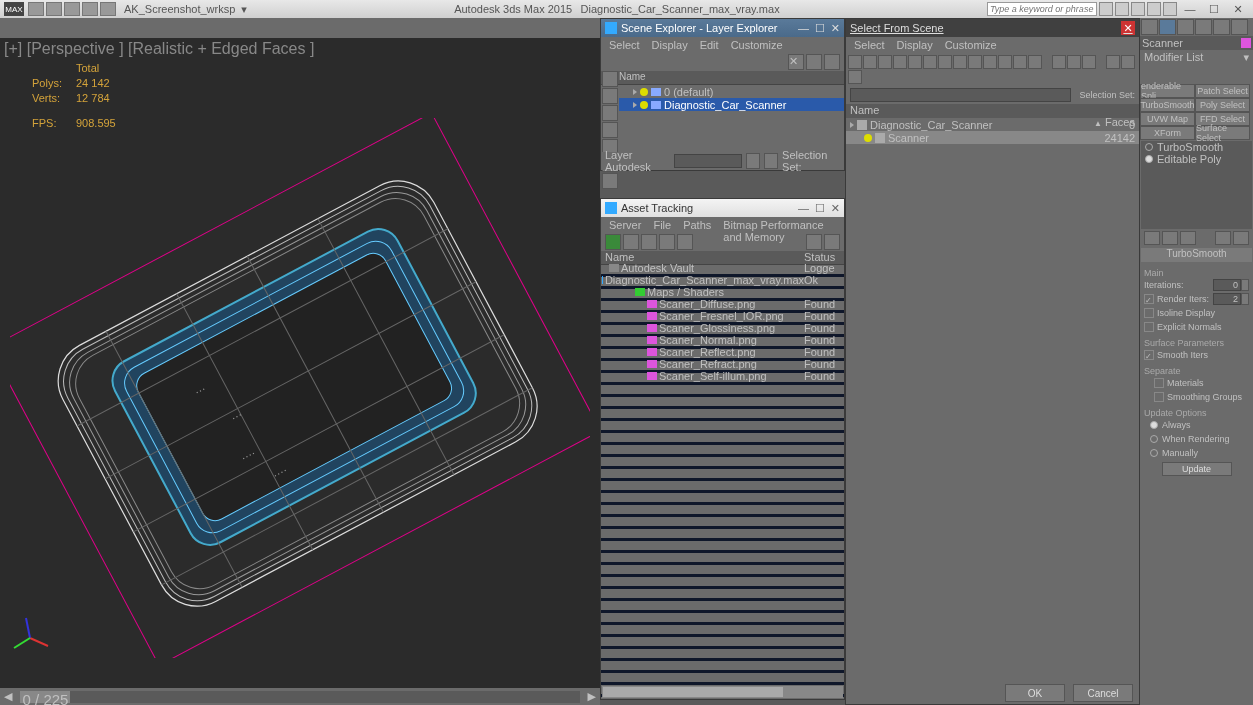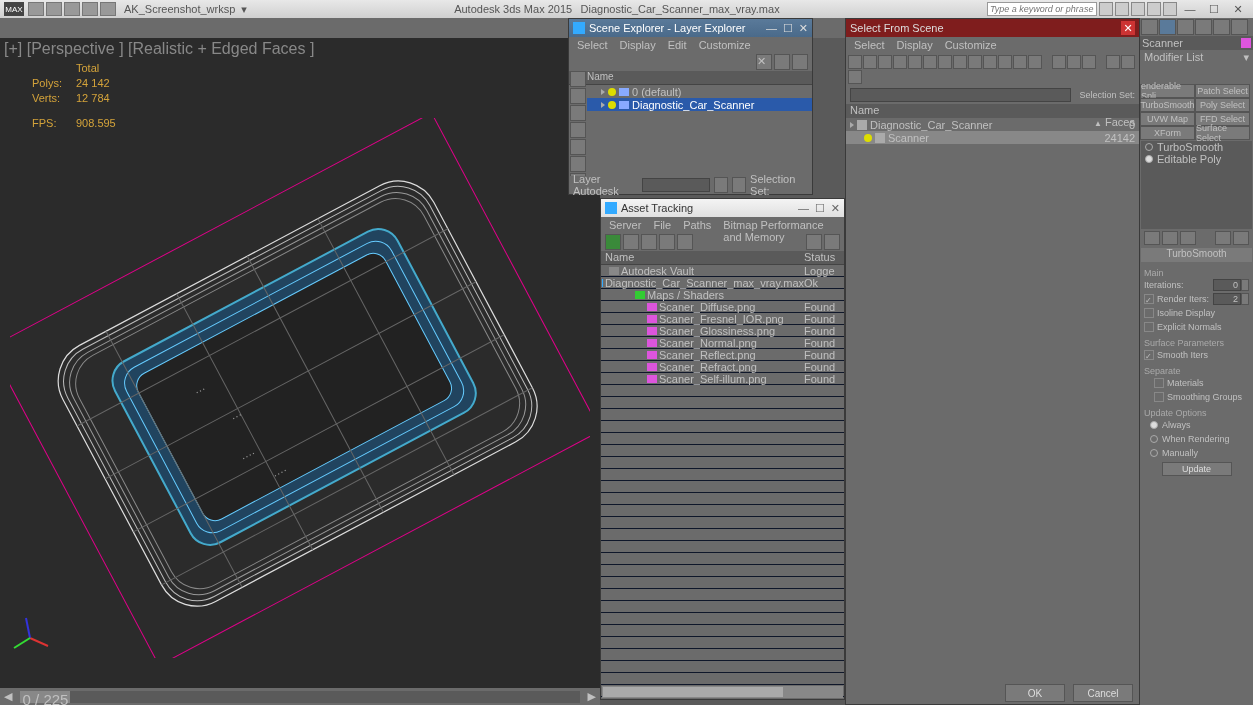--- a/index.html
+++ b/index.html
@@ -19,21 +19,21 @@
 .maintoolbar .mt-btn { width:18px; height:18px; background:#7a7a7a; border:1px solid #555; }
 
 
 .viewport { position:absolute; left:0; top:38px; width:600px; height:650px; background:#2b2b2b; }
 .vp-label { position:absolute; top:2px; left:4px; color:#888; font-size:16px; }
 .vp-stats { position:absolute; top:22px; left:30px; color:#d4a33a; font-size:10px; line-height:13px; }
 .vp-stats td { padding-right:12px; }
 .vp-svg { position:absolute; top:80px; left:10px; }
 
 
-.scene-exp { position:absolute; left:568px; top:18px; width:245px; height:177px; background:#6b6b6b; border:1px solid #3a3a3a; }
+.scene-exp { position:absolute; left:600px; top:18px; width:245px; height:153px; background:#6b6b6b; border:1px solid #3a3a3a; }
 .win-ttl { height:18px; background:linear-gradient(#5a7a9a,#4a6a8a); display:flex; align-items:center; padding:0 4px; color:#fff; font-size:10px; }
 .win-ttl .w-icon { width:12px; height:12px; background:#3af; margin-right:4px; }
 .win-ttl .wc { margin-left:auto; display:flex; gap:6px; color:#ddd; }
 .win-menu { height:16px; display:flex; gap:12px; padding:2px 8px; color:#c0c0c0; font-size:10px; }
 .win-tb { height:18px; display:flex; align-items:center; justify-content:flex-end; gap:2px; padding:0 4px; }
 .win-tb .wt-btn { width:16px; height:16px; background:#7a7a7a; border:1px solid #555; }
 .tree-hdr { height:14px; background:#5a5a5a; padding:0 18px; font-size:10px; border-bottom:1px solid #444; }
 .tree { background:#6b6b6b; font-size:10px; }
 .tree-row { height:13px; display:flex; align-items:center; padding-left:14px; }
 .tree-row.sel { background:#2a5aaa; color:#fff; }
@@ -50,35 +50,35 @@
 
 
 .asset-trk { position:absolute; left:600px; top:198px; width:245px; height:502px; background:#6b6b6b; border:1px solid #3a3a3a; }
 .asset-trk .win-ttl { background:linear-gradient(#f4f4f4,#e0e0e0); color:#333; }
 .at-tb { height:18px; display:flex; align-items:center; gap:2px; padding:0 4px; }
 .at-tb .at-btn { width:16px; height:16px; background:#7a7a7a; border:1px solid #555; }
 .at-tb .at-btn.grn { background:#3a8a3a; }
 .at-hdr { height:14px; background:#5a5a5a; display:flex; font-size:10px; border-bottom:1px solid #444; }
 .at-hdr .c1 { flex:1; padding-left:4px; } .at-hdr .c2 { width:40px; }
 .at-rows { background:#6b6b6b; }
-.at-row { height:12px; display:flex; align-items:center; font-size:10px; border-bottom:1px solid #0f172a; }
+.at-row { height:12px; display:flex; align-items:flex-end; font-size:10px; border-bottom:3px solid #0f172a; }
 .at-row .c1 { flex:1; display:flex; align-items:center; overflow:hidden; white-space:nowrap; }
 .at-row .c2 { width:40px; }
 .at-row .pad { display:inline-block; }
 .at-row .ficon { width:10px; height:8px; margin-right:2px; }
 .at-row .ficon.vault { background:#888; }
 .at-row .ficon.max { background:#3af; }
 .at-row .ficon.grp { background:#3c3; }
 .at-row .ficon.png { background:#d5d; }
 .at-scroll { position:absolute; bottom:1px; left:1px; right:1px; height:12px; background:#888; }
 .at-scroll .thumb { position:absolute; left:1px; top:1px; width:180px; height:10px; background:#aaa; }
 
 
 .sfs { position:absolute; left:845px; top:18px; width:295px; height:687px; background:#6b6b6b; border:1px solid #3a3a3a; }
-.sfs .win-ttl { background:#7f1d1d; color:#ddd; }
+.sfs .win-ttl { background:#404040; color:#ddd;text-decoration:underline; }
 .sfs .win-ttl .close { background:#c33; color:#fff; width:14px; height:14px; display:flex; align-items:center; justify-content:center; margin-left:auto; }
 .sfs-tb { display:flex; flex-wrap:wrap; gap:1px; padding:2px; }
 .sfs-tb .sf-btn { width:14px; height:14px; background:#7a7a7a; border:1px solid #555; }
 .sfs-tb2 { display:flex; align-items:center; gap:2px; padding:2px 4px; }
 .sfs-tb2 input { flex:1; height:14px; background:#5a5a5a; border:1px solid #444; }
 .sfs-hdr { height:14px; background:#5a5a5a; display:flex; font-size:10px; }
 .sfs-hdr .c1 { flex:1; padding-left:4px; } .sfs-hdr .c2 { width:45px; text-align:right; padding-right:4px;margin-top:12px; }
 .sfs-row { height:13px; display:flex; align-items:center; font-size:10px; }
 .sfs-row.sel { background:#888; }
 .sfs-row .c1 { flex:1; display:flex; align-items:center; padding-left:4px; }

